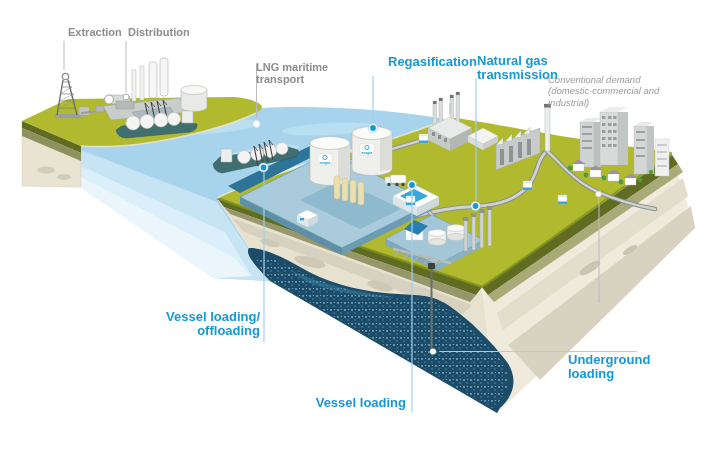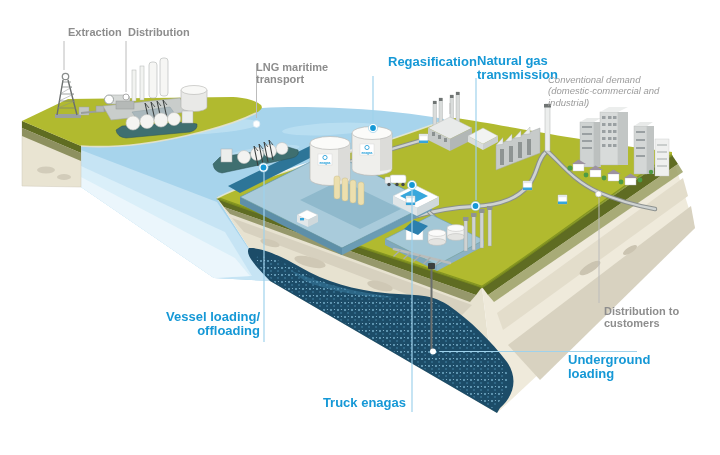--- a/index.html
+++ b/index.html
@@ -416,18 +416,16 @@
   <div class="lbl g-label" style="left:256px;top:38px;margin-top:24px;">LNG maritime
 transport</div>
   <div class="lbl b-label" style="left:373px;top:55px;padding-left:15px;">Regasification</div>
   <div class="lbl b-label" style="left:477px;top:54px;">Natural gas
 transmission</div>
   <div class="lbl i-label" style="left:548px;top:74px;">Conventional demand
 (domestic-commercial and
 industrial)</div>
   <div class="lbl b-label ta-r" style="left:138px;top:310px;width:122px;">Vessel loading/
 offloading</div>
-  <div class="lbl b-label ta-r" style="left:306px;top:396px;width:100px;">Truck enagas</div>
+  <div class="lbl b-label ta-r" style="left:306px;top:396px;width:100px;">Vessel loading</div>
   <div class="lbl b-label" style="left:568px;top:353px;">Underground
 loading</div>
-  <div class="lbl g-label" style="left:604px;top:306px;">Distribution to
-customers</div>
 </div>
 
 </body></html>

